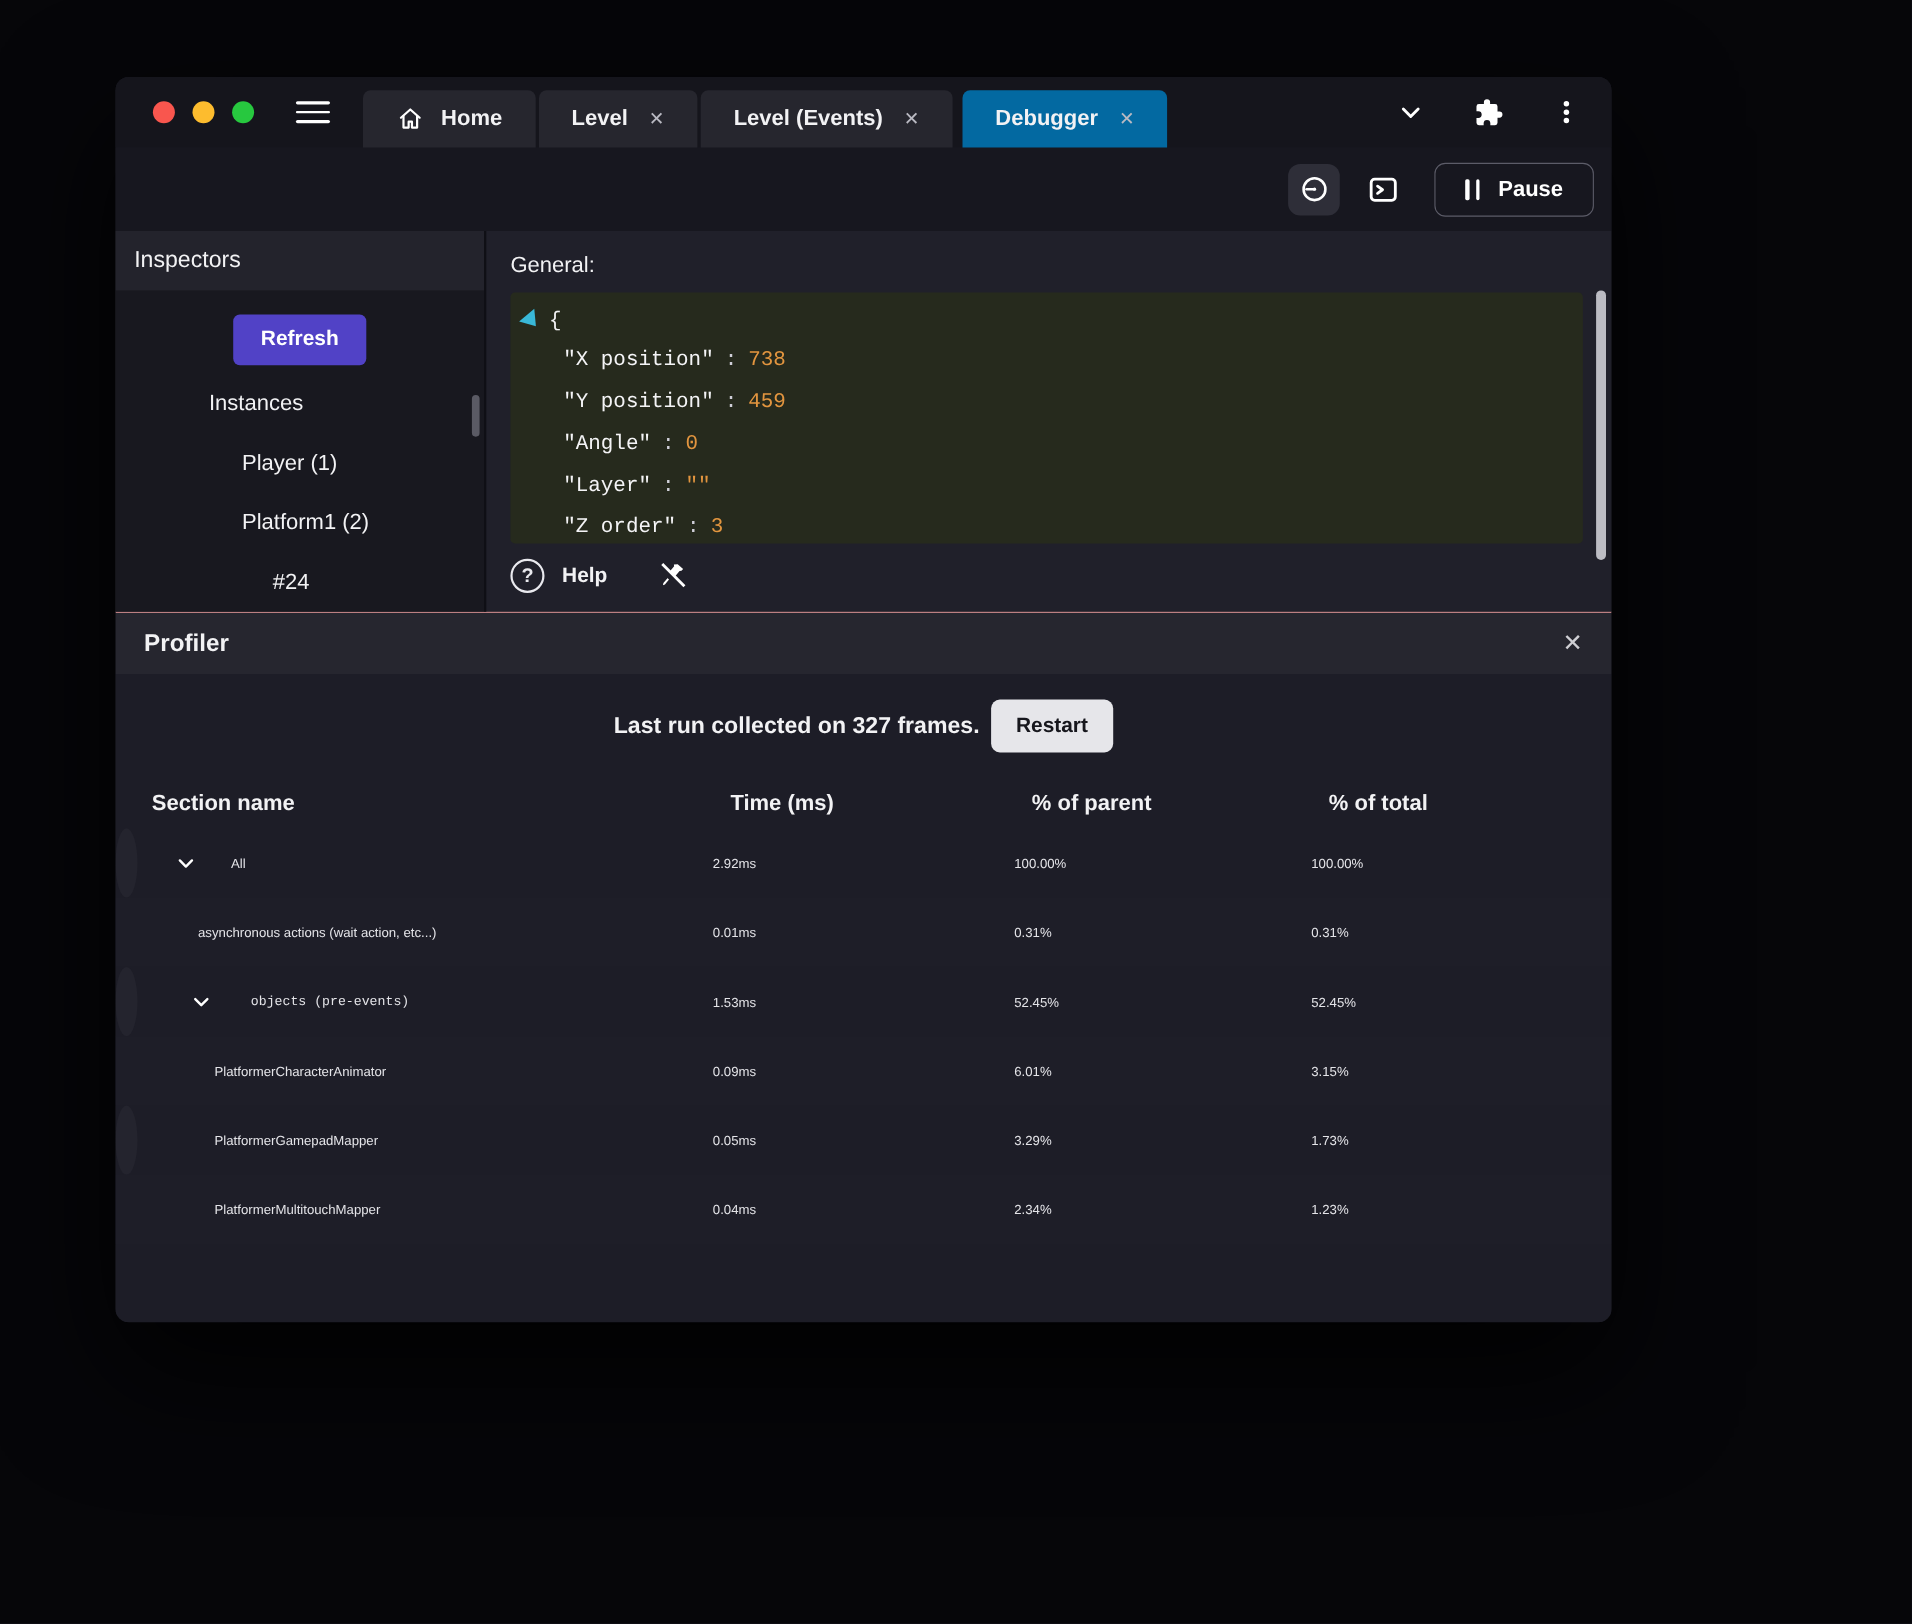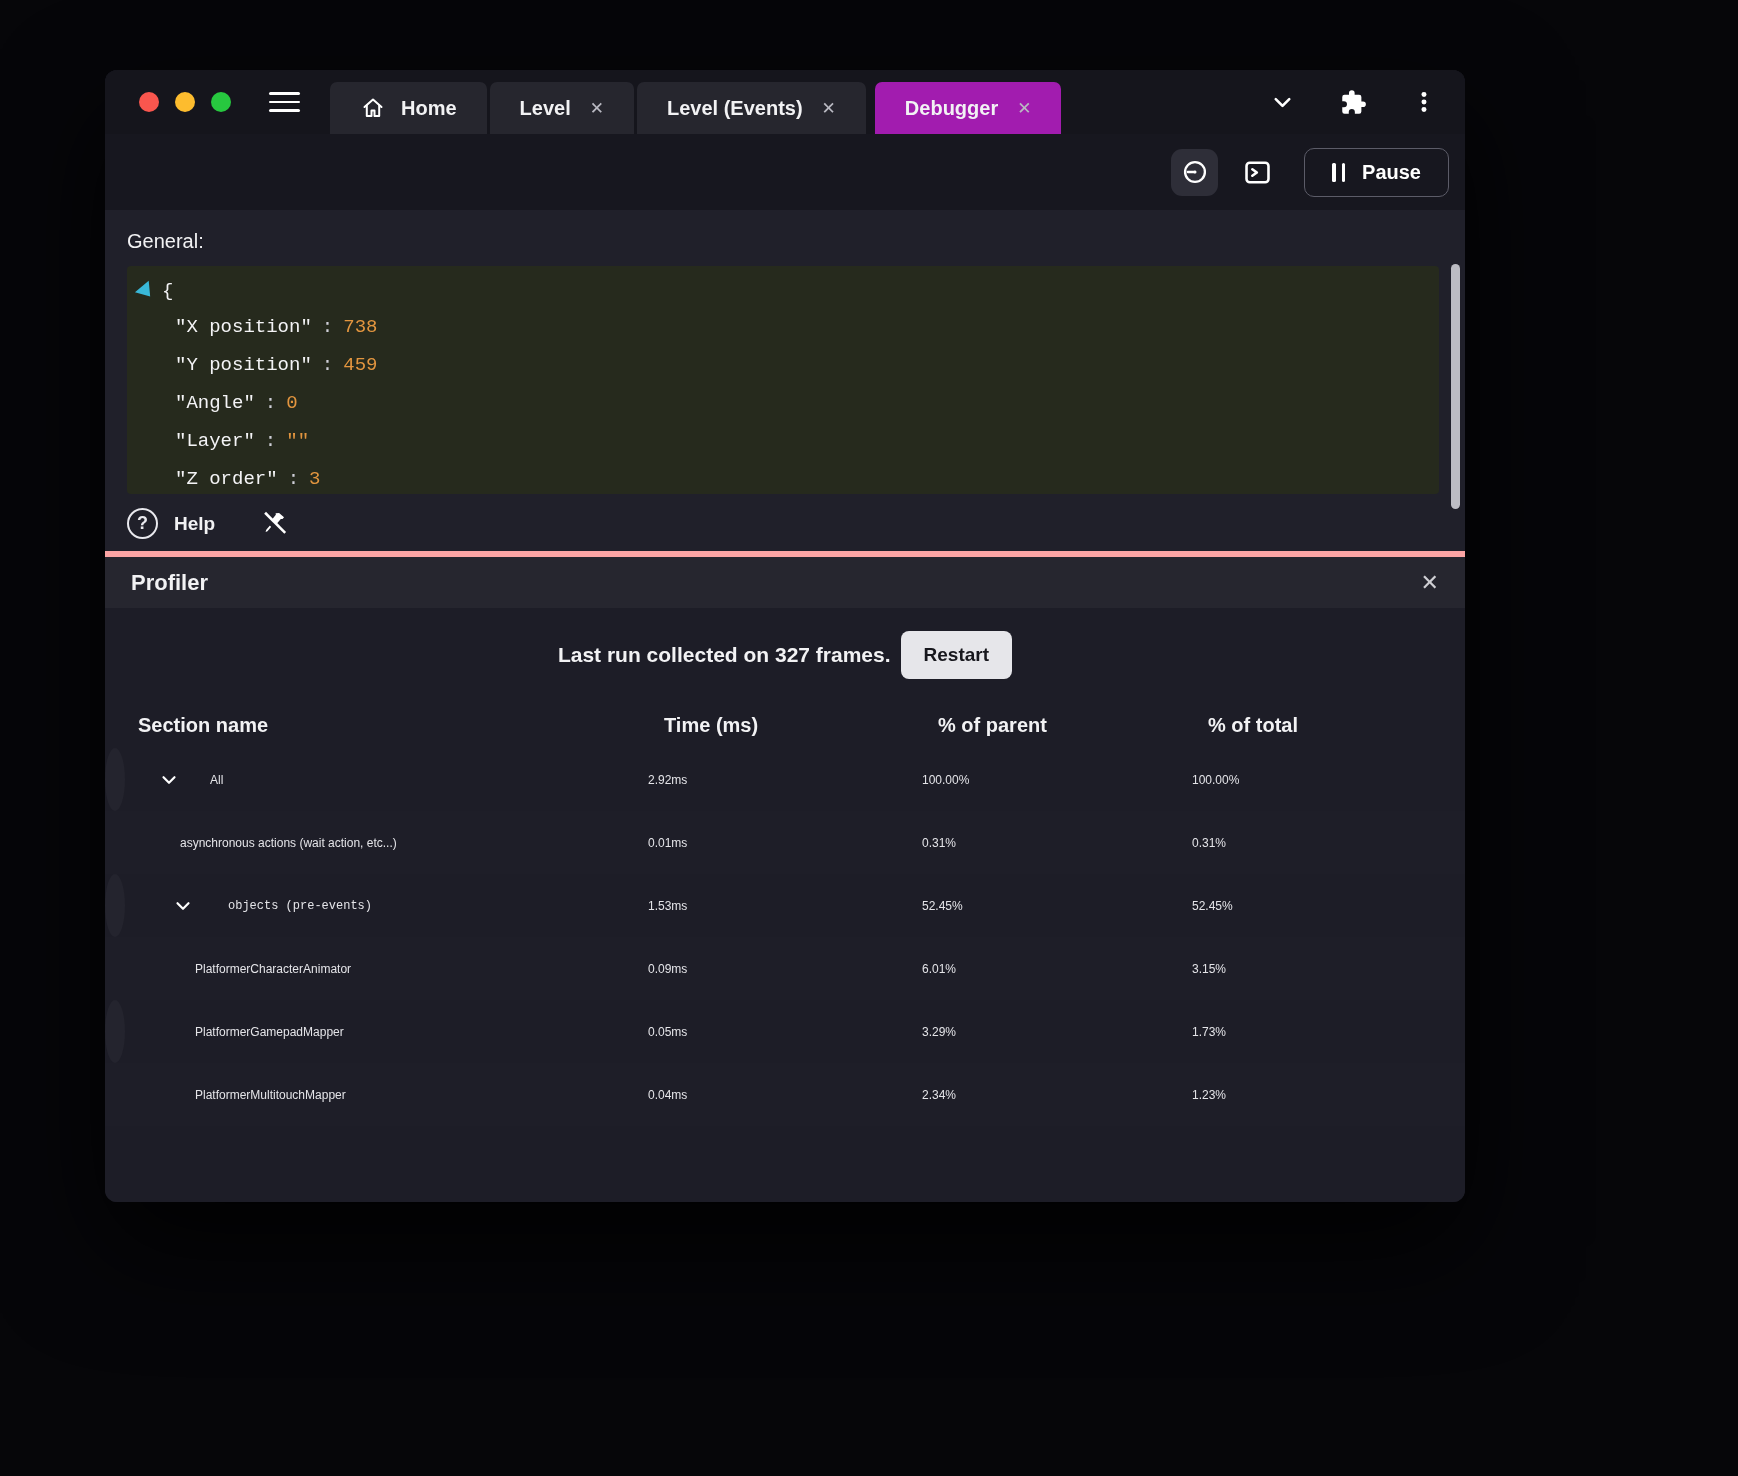--- a/index.html
+++ b/index.html
@@ -26,21 +26,21 @@
   .light.green { background: #27c83f; }
   .hamburger { margin-left: 38px; display: flex; flex-direction: column; gap: 6px; width: 31px; cursor: pointer; }
   .hamburger span { height: 2.6px; background: #fff; border-radius: 2px; }
 
   .tabs { display: flex; align-self: flex-end; height: 52px; margin-left: 30px; gap: 3px; }
   .tab {
     display: flex; align-items: center; gap: 15px; padding: 0 30px;
     background: #26262e; font-size: 20px; font-weight: 600;
     border-radius: 7px 7px 0 0; cursor: pointer; white-space: nowrap;
   }
-  .tab.active { background: #a21caf; }
+  .tab.active { background: #0369a1; }
   .tab.debugger { margin-left: 6px; }
   .tab .close { color: #b9b9c2; font-size: 17px; font-weight: 400; margin-left: 4px; cursor: pointer; }
 
   .titlebar-right { position: absolute; right: 28px; top: 0; height: 64px; display: flex; align-items: center; gap: 44px; }
   .tb-icon { display: flex; align-items: center; justify-content: center; cursor: pointer; }
 
   
   .toolbar { height: 76px; background: #17171f; display: flex; align-items: center; justify-content: flex-end; gap: 18px; padding-right: 16px; flex-shrink: 0; }
   .speed-btn { width: 47px; height: 47px; border-radius: 11px; background: #2e2e38; display: flex; align-items: center; justify-content: center; cursor: pointer; }
   .console-btn { width: 42px; height: 42px; display: flex; align-items: center; justify-content: center; cursor: pointer; }
@@ -101,21 +101,21 @@
     width: 31px; height: 31px; border: 2.5px solid #e9e9ee; border-radius: 50%;
     display: flex; align-items: center; justify-content: center;
     font-size: 18px; font-weight: 700; color: #e9e9ee;
   }
   .help-label { font-size: 19px; font-weight: 700; }
   .pin-btn { margin-left: 44px; cursor: pointer; display: flex; }
   .right-scrollbar { position: absolute; right: 5px; top: 54px; width: 9px; height: 245px; background: #bcbcc3; border-radius: 5px; cursor: pointer; }
 
   
   .profiler-header {
-    height: 57px; background: #26262f; border-top: 6px solid #fca5a5;
+    height: 57px; background: #26262f; border-top: 1px solid #fca5a5;
     display: flex; align-items: center; justify-content: space-between;
     padding: 0 26px; font-size: 22px; font-weight: 600; flex-shrink: 0;
   }
   .profiler-close { color: #cfcfd4; font-size: 22px; font-weight: 400; cursor: pointer; }
   .profiler-body { flex: 1; background: #1d1d27; overflow: hidden; }
   .status-row { height: 94px; display: flex; align-items: center; justify-content: center; font-size: 21px; font-weight: 600; }
   .restart-btn {
     margin-left: 10px; background: #e6e6ea; color: #17171d; font-weight: 700; font-size: 19px;
     border: none; border-radius: 8px; padding: 13px 23px; cursor: pointer;
     font-family: "Liberation Sans", sans-serif;
@@ -218,20 +218,31 @@
             <span></span>
             <span></span>
           </span>
         <span>Pause</span>
       </button>
     </div>
 
 
     <div class="main">
 
+      <div class="left-panel">
+        <div class="left-header">Inspectors</div>
+        <button class="refresh-btn">Refresh</button>
+        <div class="tree">
+          <div class="tree-item l0">Instances</div>
+          <div class="tree-item l1">Player (1)</div>
+          <div class="tree-item l1">Platform1 (2)</div>
+          <div class="tree-item l2">#24</div>
+        </div>
+        <div class="left-scrollthumb"></div>
+      </div>
 
       <div class="right-panel">
         <div class="general-title">General:</div>
         <div class="code-block">
           <div class="brace-line">
             <span class="expander"></span>
             <span>{</span>
           </div>
           <div class="json-line">
             <span class="json-key">"X position"</span><span class="json-colon">:</span><span class="json-value">738</span>

